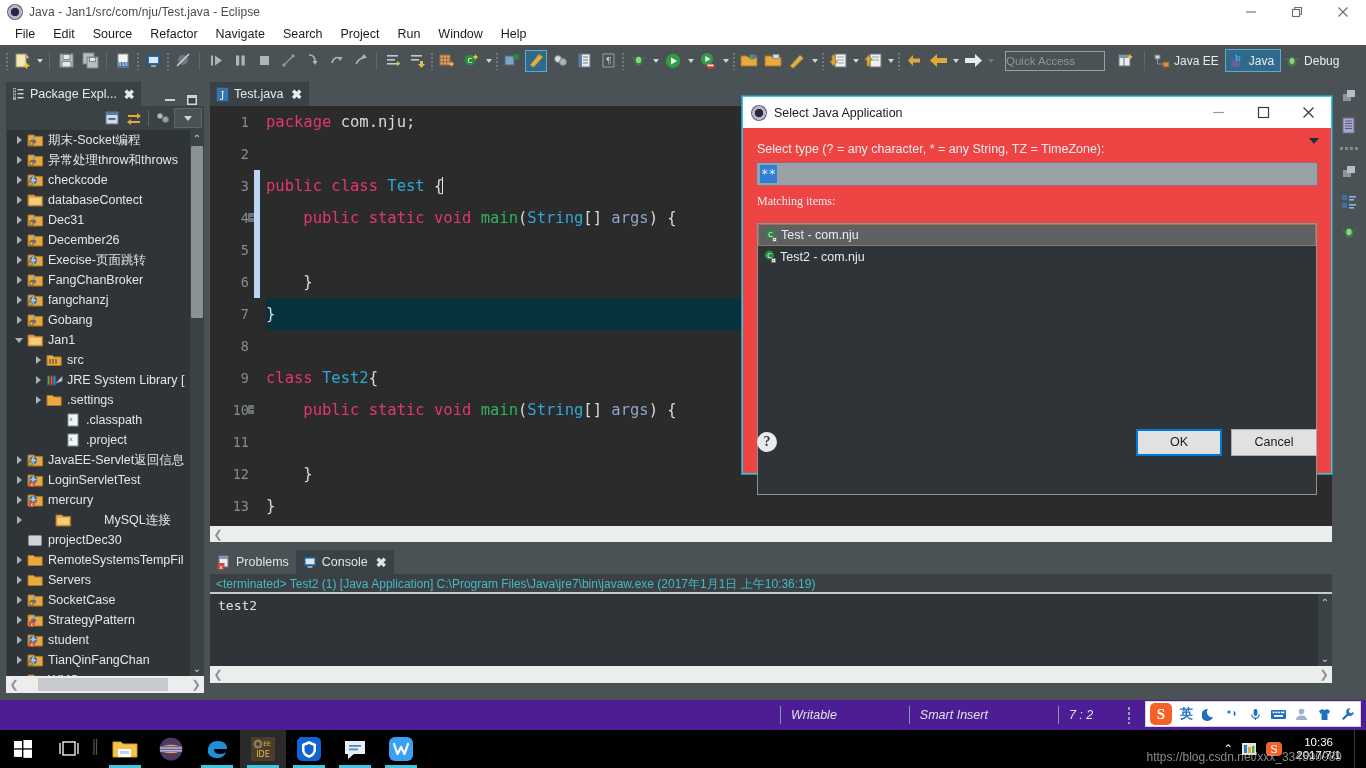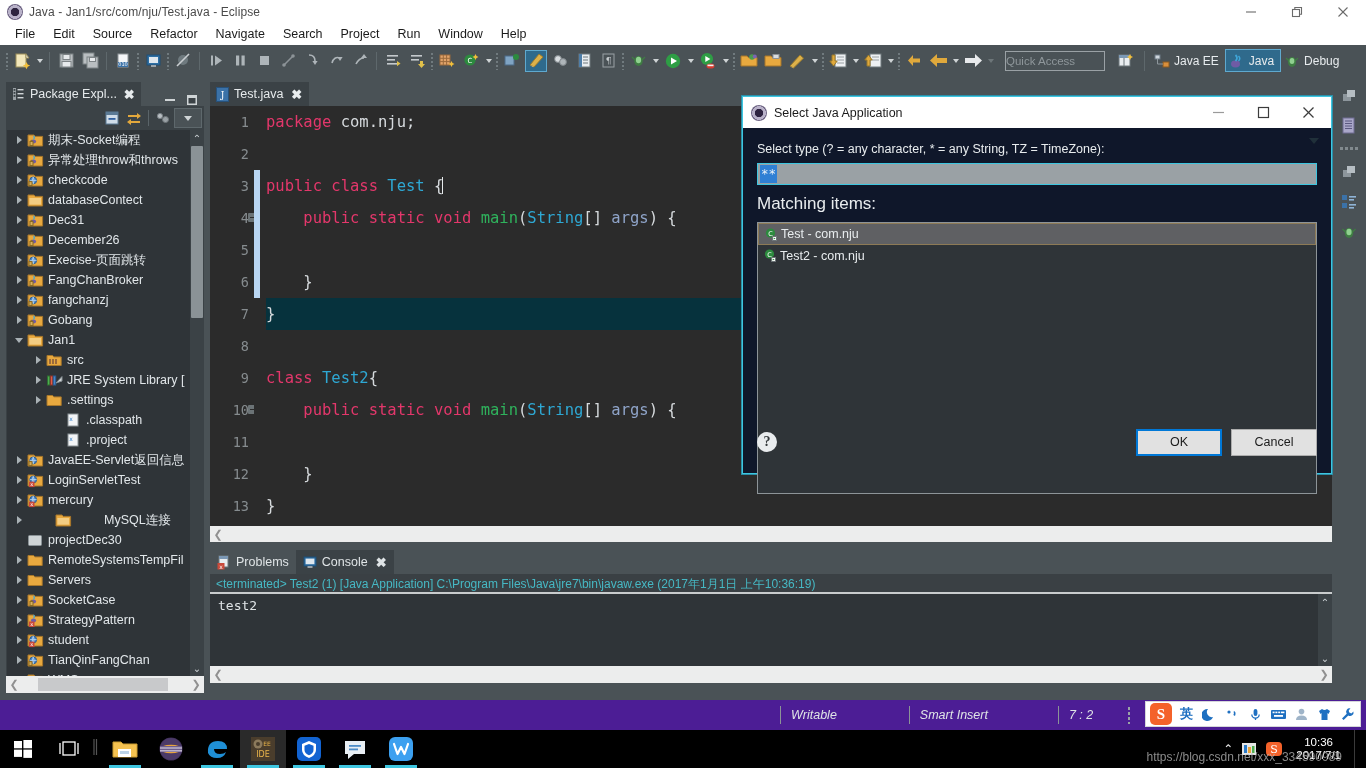--- a/index.html
+++ b/index.html
@@ -235,21 +235,21 @@
   .showdesk { width:8px; height:38px; border-left:1px solid #3a3a3a; }
   .watermark {
     position:absolute; right:24px; bottom:4px; color:#b8b8b8; font-size:12px;
     opacity:.75; white-space:nowrap; pointer-events:none;
     font-family:"Liberation Sans", sans-serif;
   }
 
   
   .dlg {
     position:absolute; left:742px; top:96px; width:590px; height:378px;
-    background:#0f172a; border:1px solid #3ec6e0;
+    background:#ef4444; border:1px solid #3ec6e0;
     box-shadow: 0 0 0 1px #2b8fa8;
   }
   .dlg-title {
     height:31px; background:#ffffff; display:flex; align-items:center; padding-left:8px;
   }
   .dlg-ticon {
     width:16px; height:16px; margin-right:7px; border-radius:50%;
     background: radial-gradient(circle at 50% 50%, #3b2b52 0 34%, #b9b2c9 36% 60%, #6d6383 62% 100%);
     position:relative;
   }
@@ -260,21 +260,21 @@
   .dlg-body { padding:14px 14px 0 14px; position:relative; }
   .dlg-label { font-size:12.5px; color:#e8ecee; margin-bottom:7px; }
   .dlg-menu-arrow { position:absolute; right:12px; top:10px; }
   .dlg-menu-arrow i { border-left:5px solid transparent; border-right:5px solid transparent; border-top:6px solid #20303a; display:block; }
   .dlg-input {
     height:22px; background:#9aa1a5; border:1px solid #3ec6e0; display:flex; align-items:center;
     padding-left:2px;
   }
   .dlg-input .sel { background:#2f7fd4; color:#e9f1f8; font-size:12.5px; padding:0 1px; line-height:18px;
                     font-family:"DejaVu Sans Mono", monospace; }
-  .dlg-sublabel { font-size:17px; color:#e8ecee; margin:9px 0 8px 0; }
+  .dlg-sublabel { font-size:12px; color:#e8ecee; margin:9px 0 14px 0;font-family:Liberation Serif, serif; }
   .dlg-list {
     height:272px; background:#2f3438; border:1px solid #8d9498; overflow:hidden;
   }
   .dlg-li { height:21px; display:flex; align-items:center; padding-left:5px; }
   .dlg-li.sel { background:#5f6063; border:1px solid #8d7a56; height:22px; width:100%; }
   .dlg-li .li-icon { width:15px; height:15px; margin-right:2px; flex:none; }
   .dlg-li .li-text { font-size:12.5px; color:#e8ecee; }
   .dlg-pkgbox {
     height:26px; background:#4f5559; border:1px solid #8d9498; margin-top:9px;
     display:flex; align-items:center; padding-left:7px;

